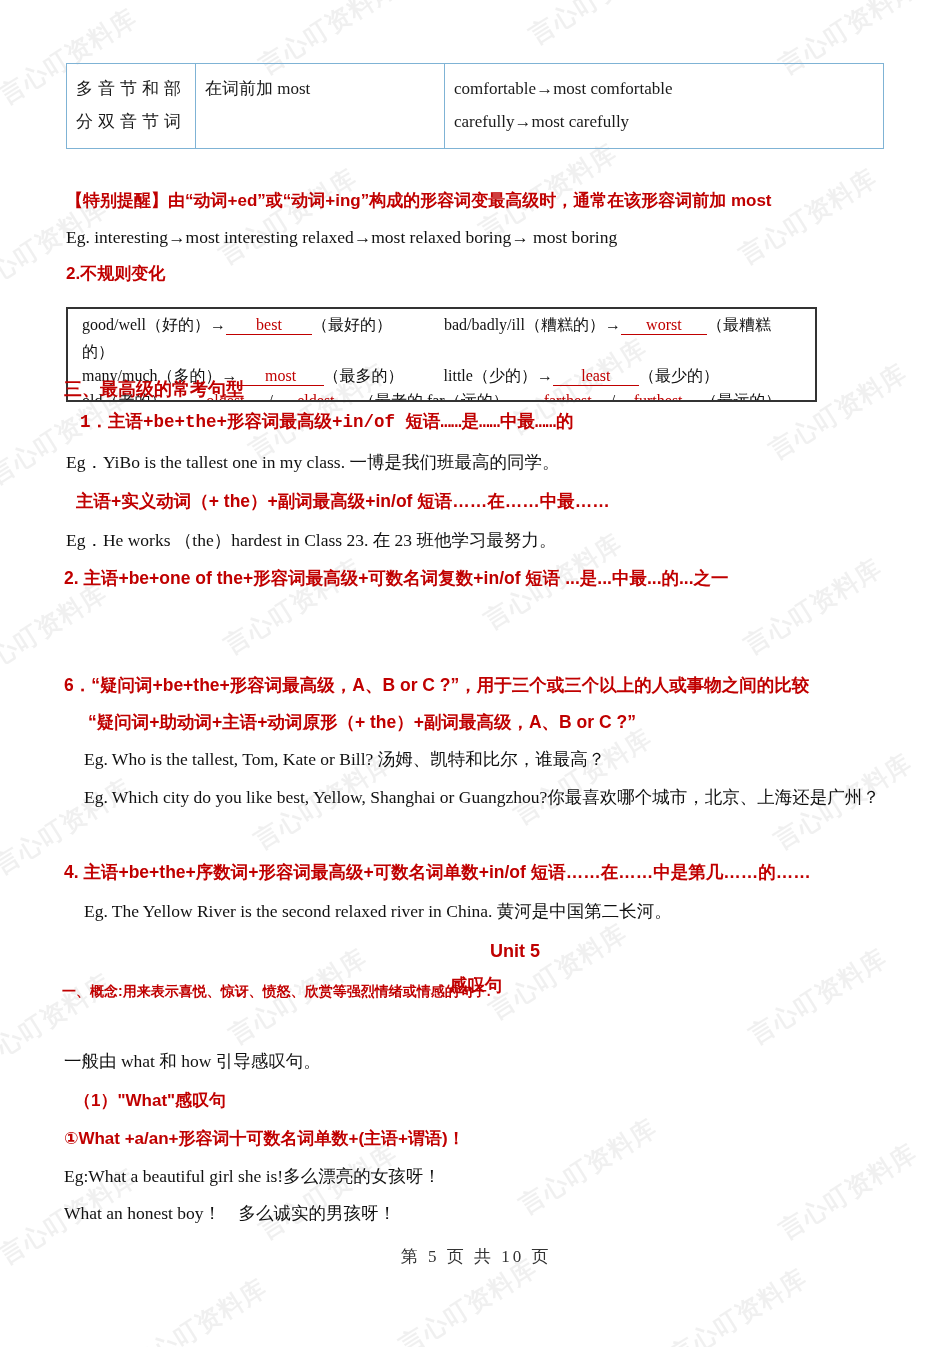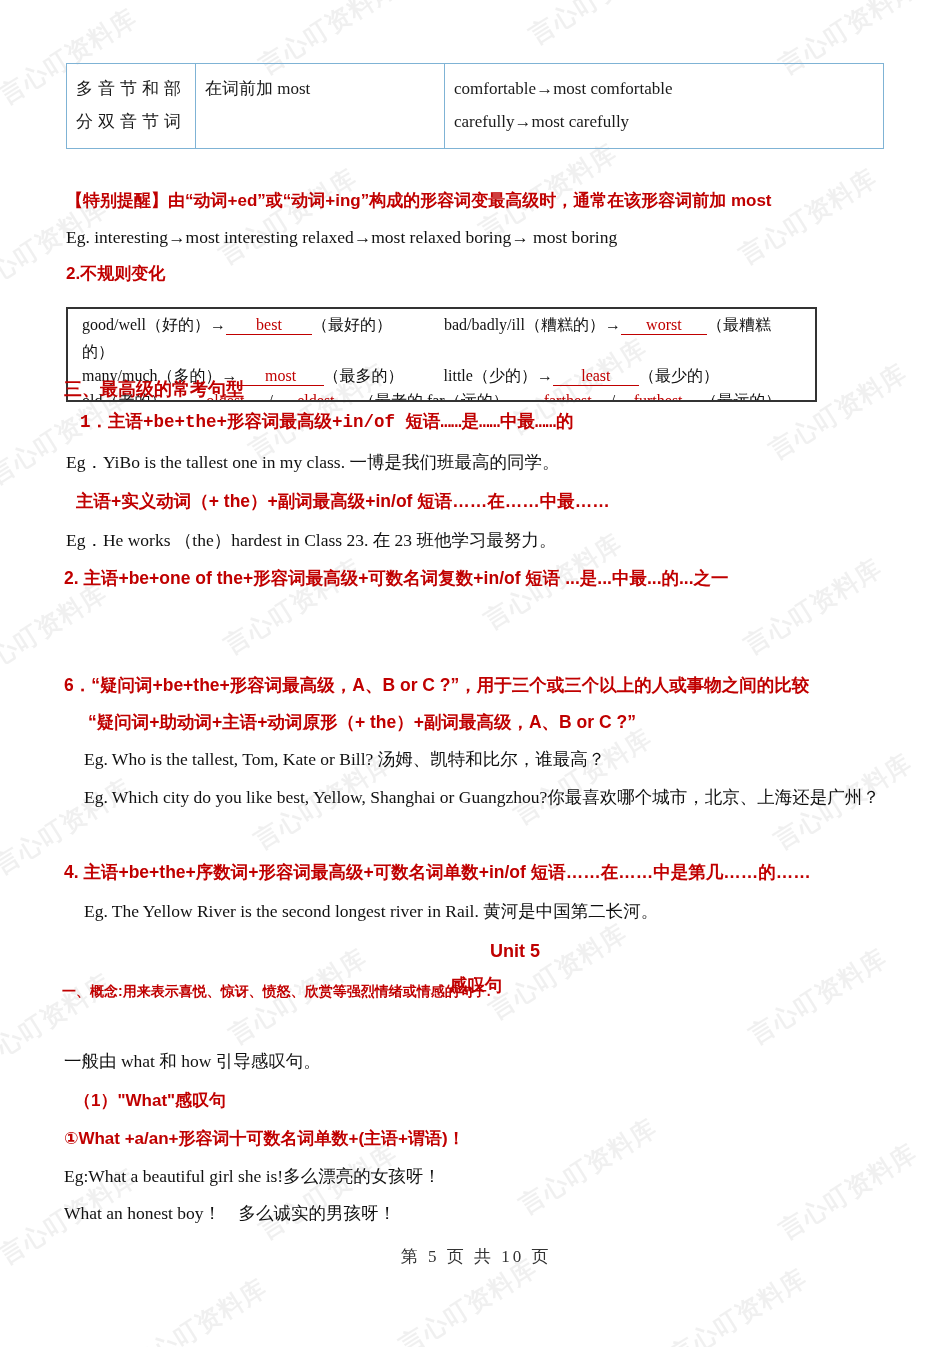--- a/index.html
+++ b/index.html
@@ -240,21 +240,21 @@
   <div class="line blk" style="left:66px; top:530px;">Eg．He  works （the）hardest  in  Class  23.  在 23 班他学习最努力。</div>
 
   <div class="line red" style="left:64px; top:568px;">2. 主语+be+one of the+形容词最高级+可数名词复数+in/of 短语 ...是...中最...的...之一</div>
 
   <div class="line red" style="left:64px; top:675px;">6．“疑问词+be+the+形容词最高级，A、B or C ?”，用于三个或三个以上的人或事物之间的比较</div>
   <div class="line red" style="left:88px; top:712px;">“疑问词+助动词+主语+动词原形（+ the）+副词最高级，A、B or C ?”</div>
   <div class="line blk" style="left:84px; top:749px;">Eg. Who  is  the  tallest,  Tom,  Kate  or  Bill?  汤姆、凯特和比尔，谁最高？</div>
   <div class="line blk wrapline" style="left:84px; top:787px; width:815px;">Eg. Which  city  do  you  like  best,  Yellow,  Shanghai  or  Guangzhou?你最喜欢哪个城市，北京、上海还是广州？</div>
 
   <div class="line red" style="left:64px; top:862px;">4. 主语+be+the+序数词+形容词最高级+可数名词单数+in/of 短语……在……中是第几……的……</div>
-  <div class="line blk" style="left:84px; top:901px;">Eg. The  Yellow  River  is  the  second  longest  river  in  Rail. 黄河是中国第二长河。</div>
+  <div class="line blk" style="left:84px; top:901px;">Eg. The  Yellow  River  is  the  second  relaxed  river  in  China. 黄河是中国第二长河。</div>
 
   <div class="line red center" style="top:940px; font-size:18px;padding-left:39px;">Unit  5</div>
   <div class="line red center" style="top:975px; font-size:17.5px;">感叹句</div>
 
   <div class="line red" style="left:62px; top:983px; font-size:14px;">一、概念:用来表示喜悦、惊讶、愤怒、欣赏等强烈情绪或情感的句子.</div>
   <div class="line blk" style="left:64px; top:1051px;">一般由 what  和 how 引导感叹句。</div>
 
   <div class="line red" style="left:74px; top:1090px; font-size:17px;">（1）"What"感叹句</div>
   <div class="line red" style="left:64px; top:1128px; font-size:17px;">①What  +a/an+形容词十可数名词单数+(主语+谓语)！</div>
   <div class="line blk" style="left:64px; top:1166px;">Eg:What  a  beautiful  girl  she  is!多么漂亮的女孩呀！</div>

